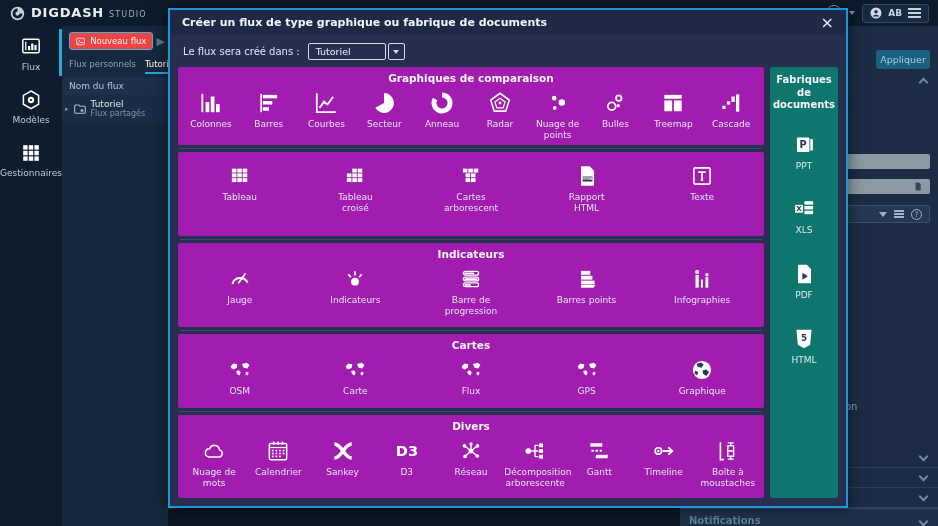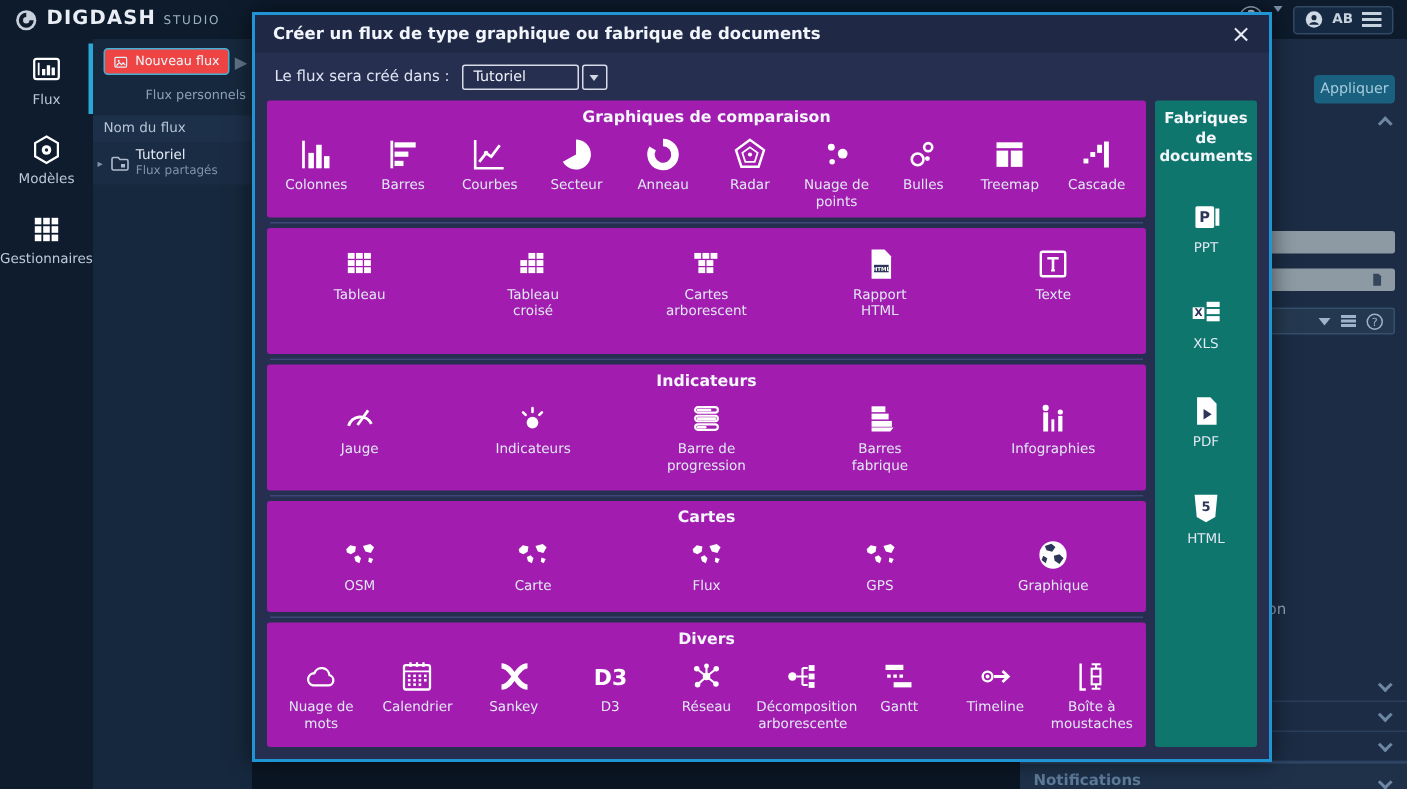--- a/index.html
+++ b/index.html
@@ -11,21 +11,21 @@
     -webkit-font-smoothing:antialiased;
   }
   svg { display:block; }
 
   
   .header { position:absolute; top:0; left:0; right:0; height:26px; background:#0d1b2c; display:flex; align-items:center; z-index:6; }
   .logo { display:flex; align-items:baseline; gap:5px; padding-left:9px; }
   .logo svg { align-self:center; }
   .logo-main { color:#e9eef4; font-size:13px; font-weight:bold; letter-spacing:.8px; }
   .logo-sub { color:#9fb0c0; font-size:8px; letter-spacing:1.2px; }
-  .header-right { margin-left:auto; display:flex; gap:7px; padding-right:9px; }
+  .header-right { margin-left:auto; display:flex; align-items:center; gap:7px; padding-right:9px; }
   .help-circle { width:16px; height:16px; border:1.5px solid #93a6b8; border-radius:50%; color:#c9d5e0; font-size:10px; font-weight:bold; display:flex; align-items:center; justify-content:center; }
   .caret-down { width:0; height:0; border-left:3.5px solid transparent; border-right:3.5px solid transparent; border-top:4px solid #7e93a9; }
   .user-box { height:19px; border:1px solid #334963; background:#152943; border-radius:3px; display:flex; align-items:center; gap:6px; padding:0 7px; }
   .user-label { color:#c6d2de; font-size:9px; font-weight:bold; }
   .burger { display:flex; flex-direction:column; gap:2px; }
   .burger i { display:block; width:13px; height:2px; background:#c6d2de; }
 
   
   .sidebar { position:absolute; top:26px; left:0; width:62px; bottom:0; background:#0e1c2e; z-index:5; }
   .sidebar-item { position:relative; display:flex; flex-direction:column; align-items:center; padding:9px 0 7px; cursor:pointer; }
@@ -33,21 +33,21 @@
   .sidebar-item.active::after { content:""; position:absolute; right:0; top:3px; bottom:3px; width:3px; background:#2aa7d6; }
   .sidebar-item svg { width:24px; height:24px; }
 
   
   .flux-panel { position:absolute; top:26px; left:62px; width:106px; bottom:0; background:#16283d; z-index:5; }
   .new-flux-row { display:flex; align-items:center; gap:4px; padding:6px 3px 6px 7px; }
   .new-flux-btn { flex:1; height:18px; background:#ef4444; border:1px solid #46b0d6; border-radius:3px; color:#ecf7fc; font-size:8.5px; display:flex; align-items:center; justify-content:center; gap:4px; cursor:pointer; white-space:nowrap; }
   .new-flux-btn svg { width:11px; height:11px; }
   .play-btn { color:#5f7387; font-size:11px; line-height:1; cursor:pointer; }
   .tabs { display:flex; gap:9px; padding:3px 0 0 7px; font-size:8.5px; color:#8da2b8; }
-  .tab { padding-bottom:5px; cursor:pointer; white-space:nowrap;margin-left:28px; }
+  .tab { padding-bottom:5px; cursor:pointer; white-space:nowrap; }
   .tab.active { color:#ffffff; border-bottom:2px solid #2aa7d6; padding-bottom:3px; }
   .list-header { margin-top:3px; background:#1d3049; color:#b6c5d6; font-size:9px; padding:4px 7px; }
   .tree-row { display:flex; align-items:center; gap:3px; padding:4px 2px 5px 3px; background:#1a2c44; cursor:pointer; }
   .tree-caret { color:#7e93a9; font-size:7px; }
   .tree-row svg { width:16px; height:16px; flex:none; }
   .tree-text { display:flex; flex-direction:column; }
   .tree-title { font-size:9px; color:#e4ebf3; }
   .tree-sub { font-size:8px; color:#7e93a9; }
 
   
@@ -491,21 +491,21 @@
               <span>
                 <svg viewBox="0 0 24 24" width="26" height="26">
                   <g fill="#fff">
                     <rect x="6.5" y="4.5" width="8.5" height="3.6"></rect>
                     <rect x="6.5" y="9" width="10.5" height="3.6"></rect>
                     <rect x="6.5" y="13.5" width="12.5" height="3.6"></rect>
                     <path d="M6.5 17.6h13.5l-2 2.4H6.5Z"></path>
                   </g>
                 </svg>
               </span>
-              <span class="pick-label">Barres fabrique</span>
+              <span class="pick-label">Barres points</span>
             </div>
             <div class="pick-item">
               <span>
                 <svg viewBox="0 0 24 24" width="26" height="26">
                   <g fill="#fff">
                     <circle cx="7.5" cy="5.5" r="1.9"></circle>
                     <rect x="6" y="8.2" width="3" height="11.8"></rect>
                     <circle cx="16.5" cy="8" r="1.6"></circle>
                     <rect x="15.2" y="10.4" width="2.6" height="9.6"></rect>
                     <rect x="11" y="12.5" width="1.8" height="7.5"></rect>

